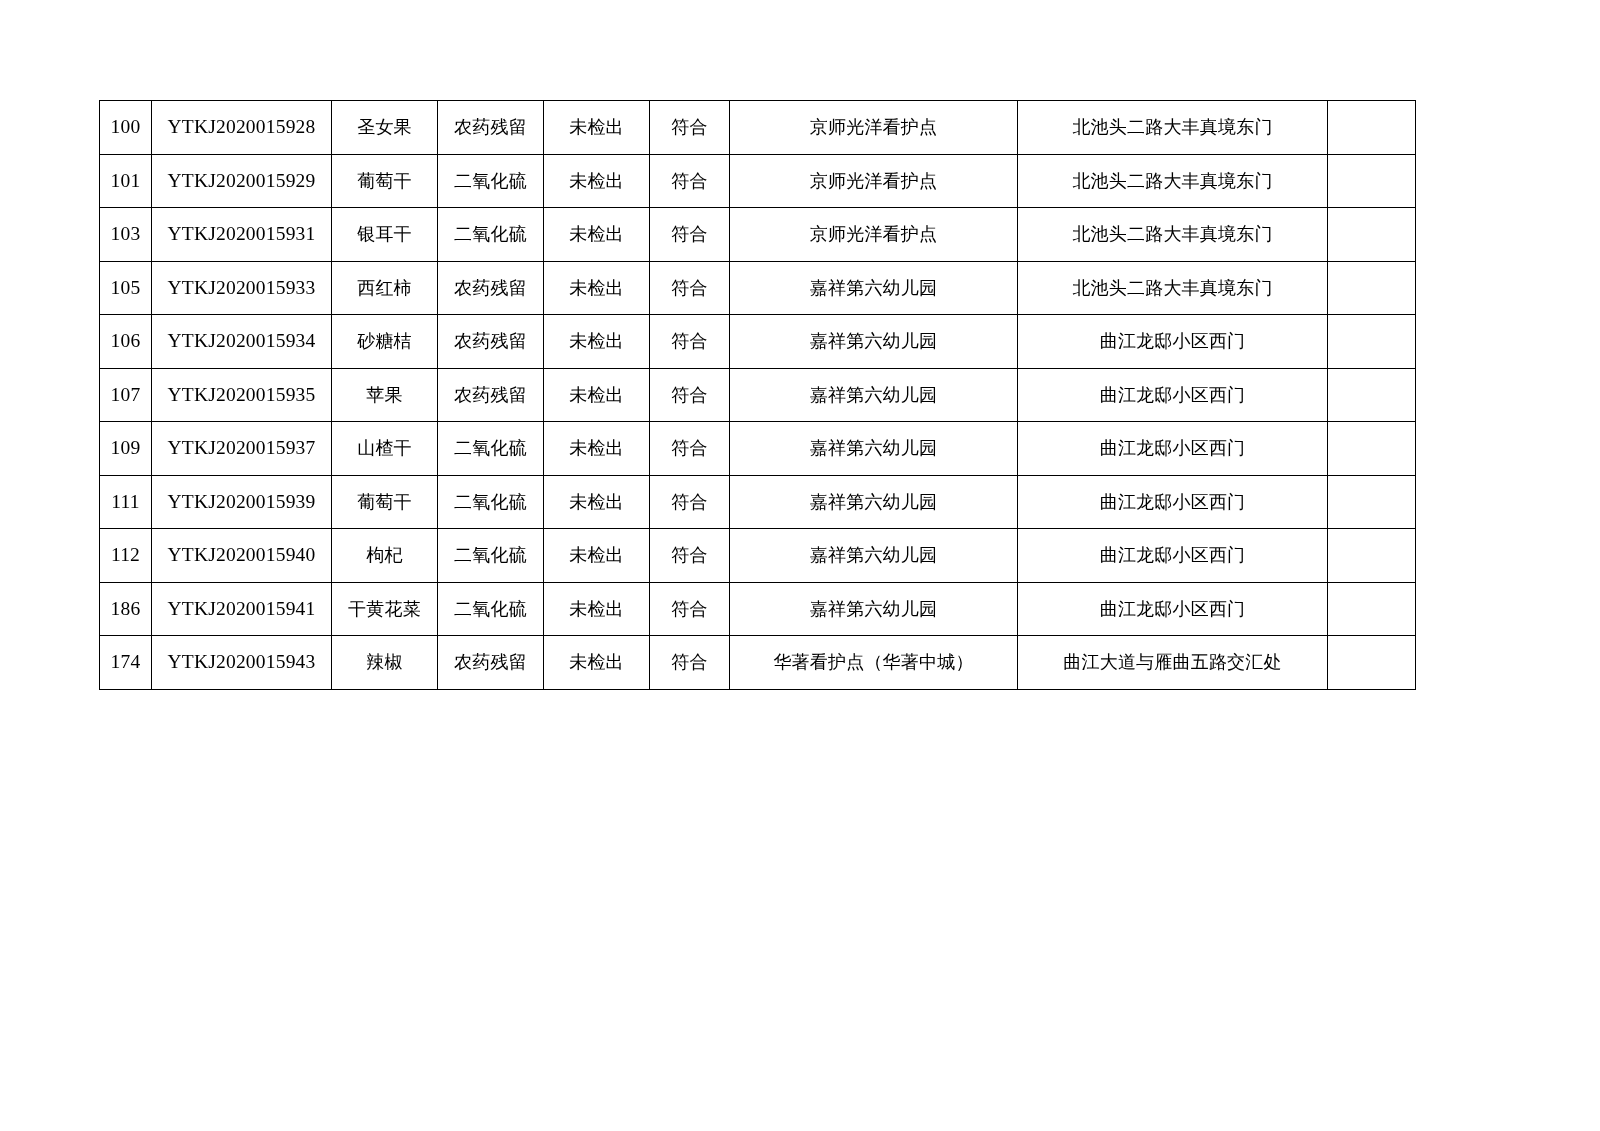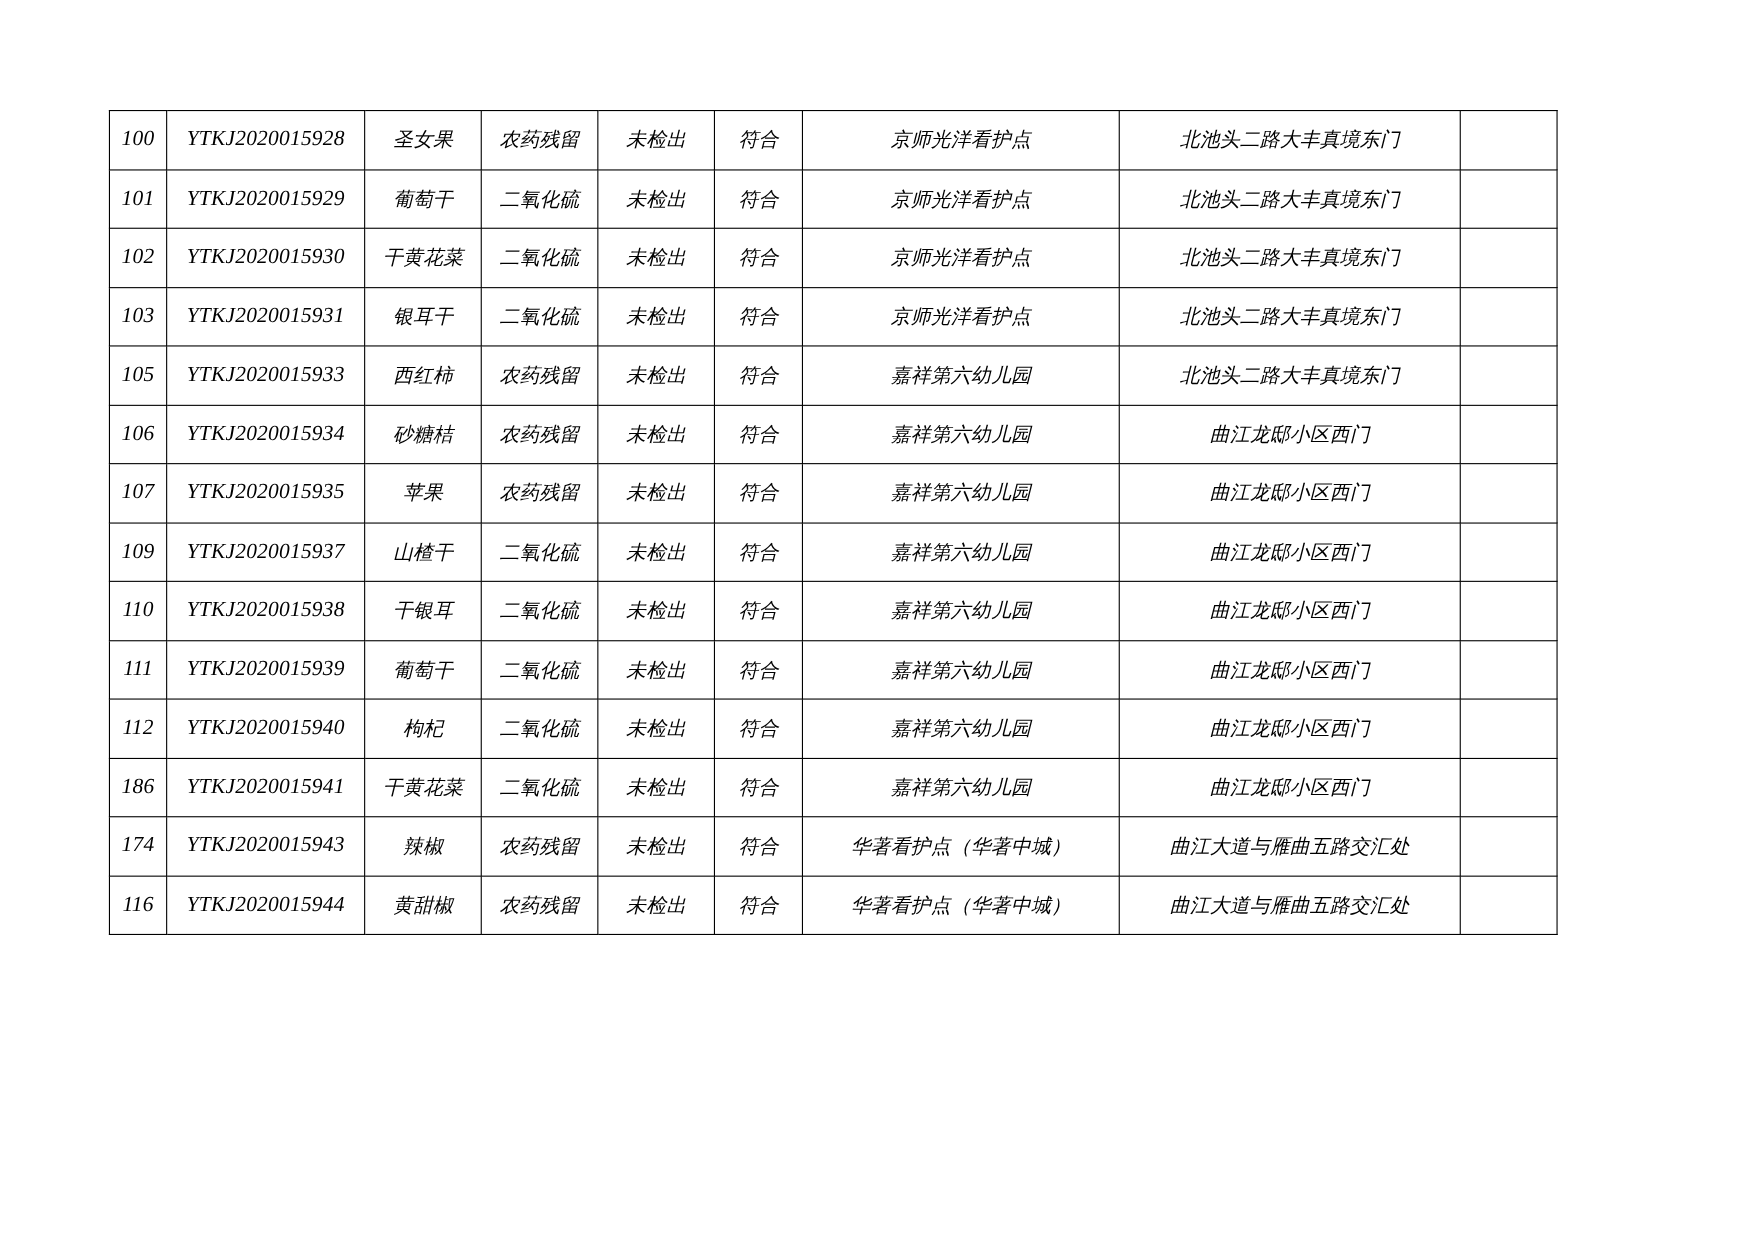--- a/index.html
+++ b/index.html
@@ -12,21 +12,20 @@
     height: 1131px;
     font-family: "Liberation Serif", "DejaVu Serif", serif;
     color: #000000;
     overflow: hidden;
   }
   .page {
     position: relative;
     width: 1600px;
     height: 1131px;
     box-sizing: border-box;
-    font-style: italic;
   }
   .table-wrap {
     position: absolute;
     left: 99px;
     top: 100px;
     width: 1316px;
   }
   table.report {
     border-collapse: collapse;
     table-layout: fixed;
@@ -105,31 +104,20 @@
           <td class="code">YTKJ2020015929</td>
           <td class="cjk">葡萄干</td>
           <td class="cjk">二氧化硫</td>
           <td class="cjk">未检出</td>
           <td class="cjk">符合</td>
           <td class="cjk">京师光洋看护点</td>
           <td class="cjk">北池头二路大丰真境东门</td>
           <td class="blank"></td>
         </tr>
         <tr>
-          <td class="idx">102</td>
-          <td class="code">YTKJ2020015930</td>
-          <td class="cjk">干黄花菜</td>
-          <td class="cjk">二氧化硫</td>
-          <td class="cjk">未检出</td>
-          <td class="cjk">符合</td>
-          <td class="cjk">京师光洋看护点</td>
-          <td class="cjk">北池头二路大丰真境东门</td>
-          <td class="blank"></td>
-        </tr>
-        <tr>
           <td class="idx">103</td>
           <td class="code">YTKJ2020015931</td>
           <td class="cjk">银耳干</td>
           <td class="cjk">二氧化硫</td>
           <td class="cjk">未检出</td>
           <td class="cjk">符合</td>
           <td class="cjk">京师光洋看护点</td>
           <td class="cjk">北池头二路大丰真境东门</td>
           <td class="blank"></td>
         </tr>
@@ -171,31 +159,20 @@
           <td class="code">YTKJ2020015937</td>
           <td class="cjk">山楂干</td>
           <td class="cjk">二氧化硫</td>
           <td class="cjk">未检出</td>
           <td class="cjk">符合</td>
           <td class="cjk">嘉祥第六幼儿园</td>
           <td class="cjk">曲江龙邸小区西门</td>
           <td class="blank"></td>
         </tr>
         <tr>
-          <td class="idx">110</td>
-          <td class="code">YTKJ2020015938</td>
-          <td class="cjk">干银耳</td>
-          <td class="cjk">二氧化硫</td>
-          <td class="cjk">未检出</td>
-          <td class="cjk">符合</td>
-          <td class="cjk">嘉祥第六幼儿园</td>
-          <td class="cjk">曲江龙邸小区西门</td>
-          <td class="blank"></td>
-        </tr>
-        <tr>
           <td class="idx">111</td>
           <td class="code">YTKJ2020015939</td>
           <td class="cjk">葡萄干</td>
           <td class="cjk">二氧化硫</td>
           <td class="cjk">未检出</td>
           <td class="cjk">符合</td>
           <td class="cjk">嘉祥第六幼儿园</td>
           <td class="cjk">曲江龙邸小区西门</td>
           <td class="blank"></td>
         </tr>
@@ -218,31 +195,20 @@
           <td class="cjk">未检出</td>
           <td class="cjk">符合</td>
           <td class="cjk">嘉祥第六幼儿园</td>
           <td class="cjk">曲江龙邸小区西门</td>
           <td class="blank"></td>
         </tr>
         <tr>
           <td class="idx">174</td>
           <td class="code">YTKJ2020015943</td>
           <td class="cjk">辣椒</td>
-          <td class="cjk">农药残留</td>
-          <td class="cjk">未检出</td>
-          <td class="cjk">符合</td>
-          <td class="cjk">华著看护点（华著中城）</td>
-          <td class="cjk">曲江大道与雁曲五路交汇处</td>
-          <td class="blank"></td>
-        </tr>
-        <tr>
-          <td class="idx">116</td>
-          <td class="code">YTKJ2020015944</td>
-          <td class="cjk">黄甜椒</td>
           <td class="cjk">农药残留</td>
           <td class="cjk">未检出</td>
           <td class="cjk">符合</td>
           <td class="cjk">华著看护点（华著中城）</td>
           <td class="cjk">曲江大道与雁曲五路交汇处</td>
           <td class="blank"></td>
         </tr>
       </tbody>
     </table>
   </div>

